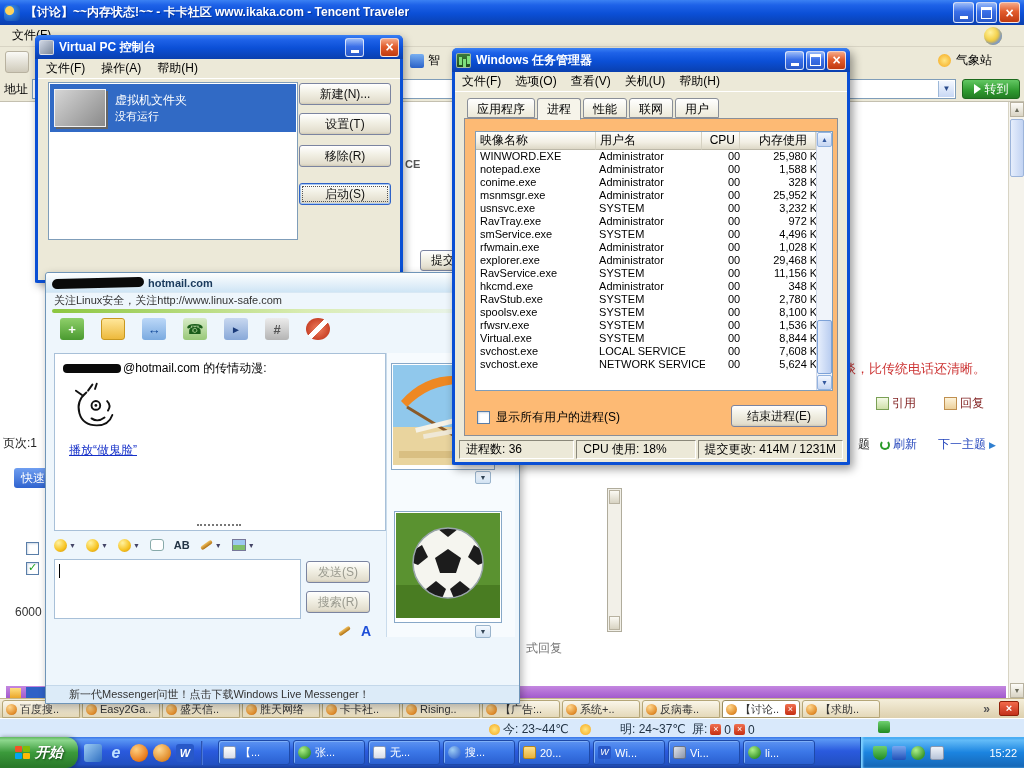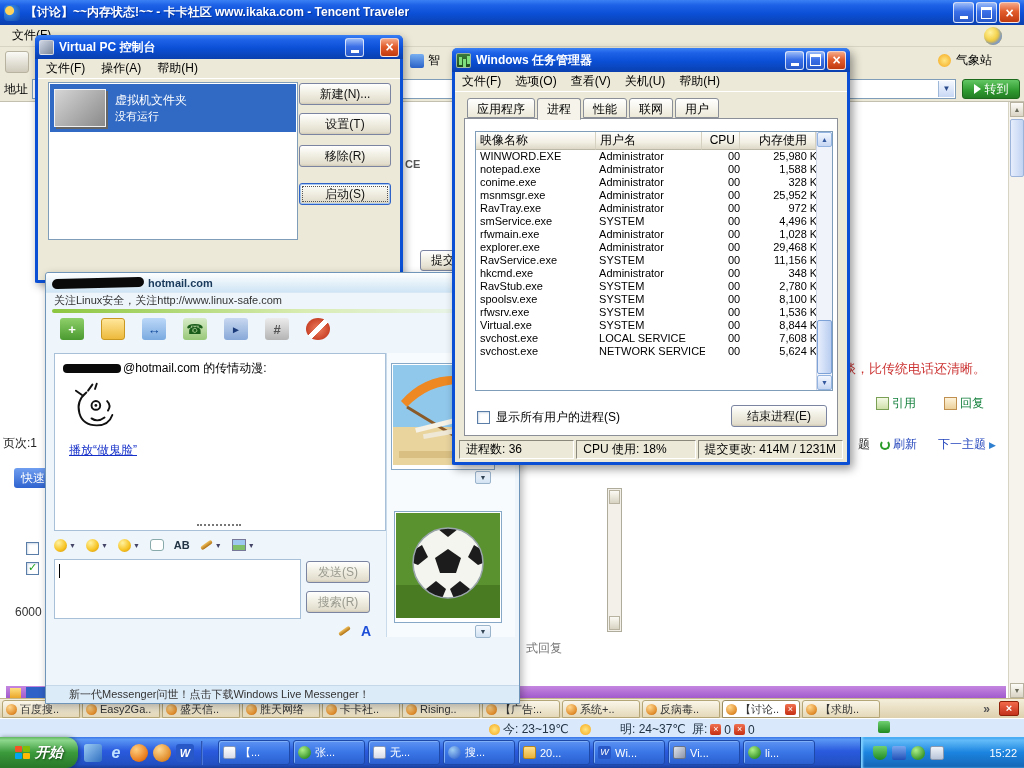--- a/index.html
+++ b/index.html
@@ -49,21 +49,21 @@
   .addr-drop{position:absolute;right:1px;top:1px;width:16px;height:16px;font-size:8px;line-height:16px;text-align:center;
     color:#2a4a8a;background:linear-gradient(#f4f8ff,#c8d8f4);border-left:1px solid #9db8d8;font-style:normal;}
   .go-btn{width:58px;height:20px;border-radius:3px;background:linear-gradient(#63c763,#2f9a2f 60%,#237c23);
     border:1px solid #1d6a1d;color:#fff;display:flex;align-items:center;justify-content:center;gap:4px;flex:none;}
   .go-ic{width:0;height:0;border-left:7px solid #fff;border-top:5px solid transparent;border-bottom:5px solid transparent;}
 
   .b-page{position:absolute;left:0;top:102px;width:1024px;height:596px;background:#fff;}
   .f-ce{position:absolute;left:405px;top:56px;font-size:11px;font-weight:bold;color:#555;}
   .f-submit{position:absolute;left:420px;top:148px;width:46px;height:21px;}
   .f-promo{position:absolute;left:843px;top:258px;font-size:13px;color:#cc3333;white-space:nowrap;}
-  .f-link{position:absolute;top:293px;display:flex;align-items:center;gap:3px;color:#15803d;}
+  .f-link{position:absolute;top:293px;display:flex;align-items:center;gap:3px;color:#7f1d1d;}
   .f-quote{left:876px;}  .f-reply{left:944px;}
   .mini-ic{width:13px;height:13px;border:1px solid #7aa055;background:linear-gradient(#f4fae6,#cfe0a8);display:inline-block;}
   .mini-ic.warm{border-color:#c09050;background:linear-gradient(#fdf3da,#ecd09a);}
   .f-pageno{position:absolute;left:3px;top:333px;color:#222;}
   .f-topicfrag{position:absolute;left:858px;top:334px;color:#222;}
   .f-refresh{position:absolute;left:880px;top:334px;display:flex;align-items:center;gap:3px;color:#2244bb;}
   .refresh-ic{width:10px;height:10px;border:2px solid #2a9a2a;border-top-color:transparent;border-radius:50%;display:inline-block;}
   .f-next{position:absolute;left:938px;top:334px;display:flex;align-items:center;gap:3px;color:#2244bb;}
   .next-ic{color:#2f7fd0;font-size:9px;font-style:normal;}
   .f-quick{position:absolute;left:14px;top:366px;width:38px;height:20px;border-radius:3px 0 0 3px;
@@ -133,21 +133,21 @@
   .tm-title{height:24px;border-radius:5px 5px 0 0;margin:0 -3px;}
   .tm-ic{width:15px;height:15px;margin-right:5px;border-radius:2px;background:linear-gradient(#3a7a3a,#1e4e1e);
     border:1px solid #fff8;flex:none;position:relative;}
   .tm-ic::after{content:"";position:absolute;left:2px;bottom:2px;width:3px;height:8px;background:#7de07d;box-shadow:4px 2px 0 #7de07d,8px -1px 0 #7de07d;}
   .tm-menu{height:20px;display:flex;align-items:center;border-bottom:1px solid #fff;}
   .tm-menu span{padding:0 7px;}
   .tm-tabs{position:absolute;left:12px;top:50px;height:22px;z-index:3;}
   .tm-tab{display:inline-block;padding:0 9px;height:20px;line-height:20px;background:linear-gradient(#fff,#ece9d8);
     border:1px solid #8a8f98;border-radius:3px 3px 0 0;margin-right:2px;}
   .tm-tab.active{background:#f6f4ea;border-bottom:1px solid #f6f4ea;height:22px;}
-  .tm-panel{position:absolute;left:9px;right:9px;top:70px;height:318px;border:1px solid #8a8f98;background:#ffffff;}
+  .tm-panel{position:absolute;left:9px;right:9px;top:70px;height:318px;border:1px solid #8a8f98;background:#fdba74;}
   .tm-table{position:absolute;left:10px;top:12px;width:358px;height:260px;background:#fff;border:1px solid #7f9db9;overflow:hidden;}
   .tm-thead{position:absolute;left:0;top:0;right:16px;height:18px;white-space:nowrap;}
   .tm-th{display:inline-block;height:18px;line-height:17px;padding-left:4px;background:linear-gradient(#fefefc,#f2efe4 60%,#ddd8c6);
     border-right:1px solid #d6d2c2;border-bottom:1px solid #bcb8a8;}
   .tm-th:nth-child(1){width:120px;} .tm-th:nth-child(2){width:106px;}
   .tm-th:nth-child(3){width:38px;text-align:right;padding-right:4px;}
   .tm-th:nth-child(4){width:76px;text-align:right;padding-right:8px;}
   .tm-rows{position:absolute;left:0;top:18px;right:16px;bottom:0;overflow:hidden;}
   .tm-row{height:13px;line-height:13px;font-size:11px;white-space:nowrap;}
   .tm-row span{display:inline-block;overflow:hidden;vertical-align:top;}
@@ -403,21 +403,21 @@
           </span>
 
       </div>
       <span class="tab-overflow">»</span>
       <span class="tabbar-close"></span>
     </div>
 
     <div class="b-status">
       <span class="st-item" style="left:489px;">
         <i class="st-sun"></i>
-        <span>今: 23~19℃</span>
+        <span>今: 23~44℃</span>
       </span>
       <span class="st-item" style="left:580px;gap:29px;">
         <i class="st-sun"></i>
         <span>明: 24~37℃</span>
       </span>
       <span class="st-item" style="left:692px;">
         <span>屏:</span>
         <i class="st-x"></i>
         <span>0</span>
         <i class="st-x"></i>
@@ -619,20 +619,26 @@
               <span class="c-mem">328 K</span>
             </div>
 
             <div class="tm-row">
               <span class="c-name">msnmsgr.exe</span>
               <span class="c-user">Administrator</span>
               <span class="c-cpu">00</span>
               <span class="c-mem">25,952 K</span>
             </div>
 
+            <div class="tm-row">
+              <span class="c-name">usnsvc.exe</span>
+              <span class="c-user">SYSTEM</span>
+              <span class="c-cpu">00</span>
+              <span class="c-mem">3,232 K</span>
+            </div>
 
             <div class="tm-row">
               <span class="c-name">RavTray.exe</span>
               <span class="c-user">Administrator</span>
               <span class="c-cpu">00</span>
               <span class="c-mem">972 K</span>
             </div>
 
             <div class="tm-row">
               <span class="c-name">smService.exe</span>

